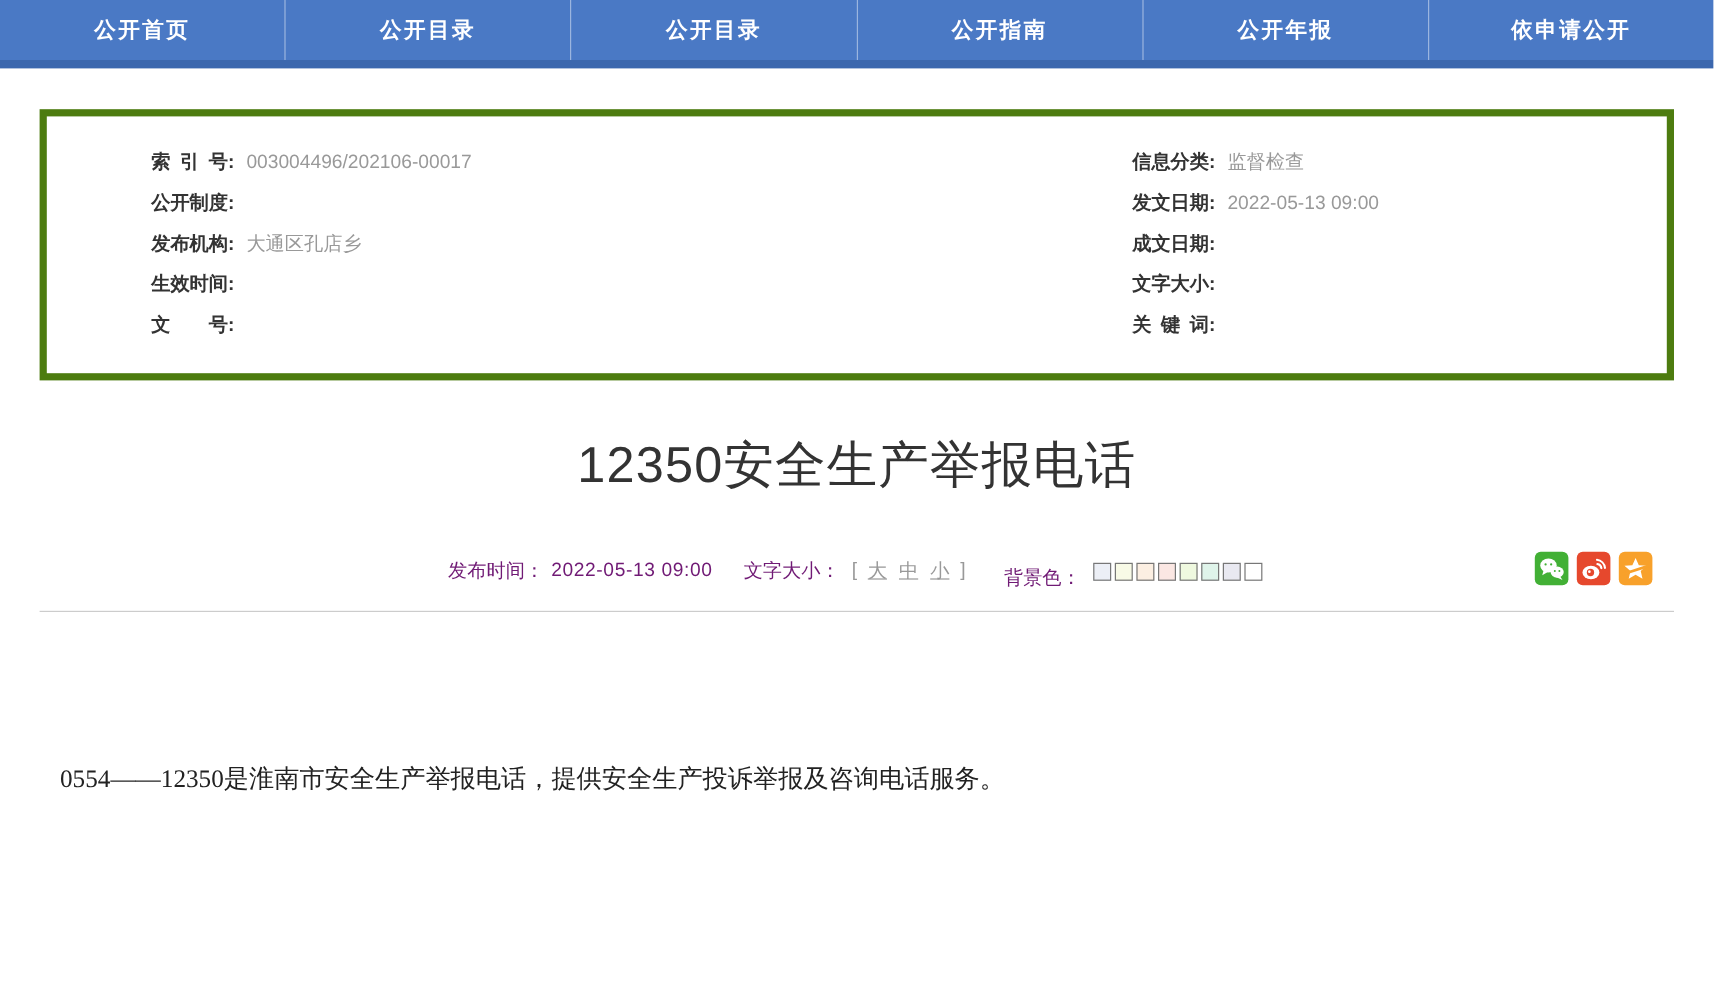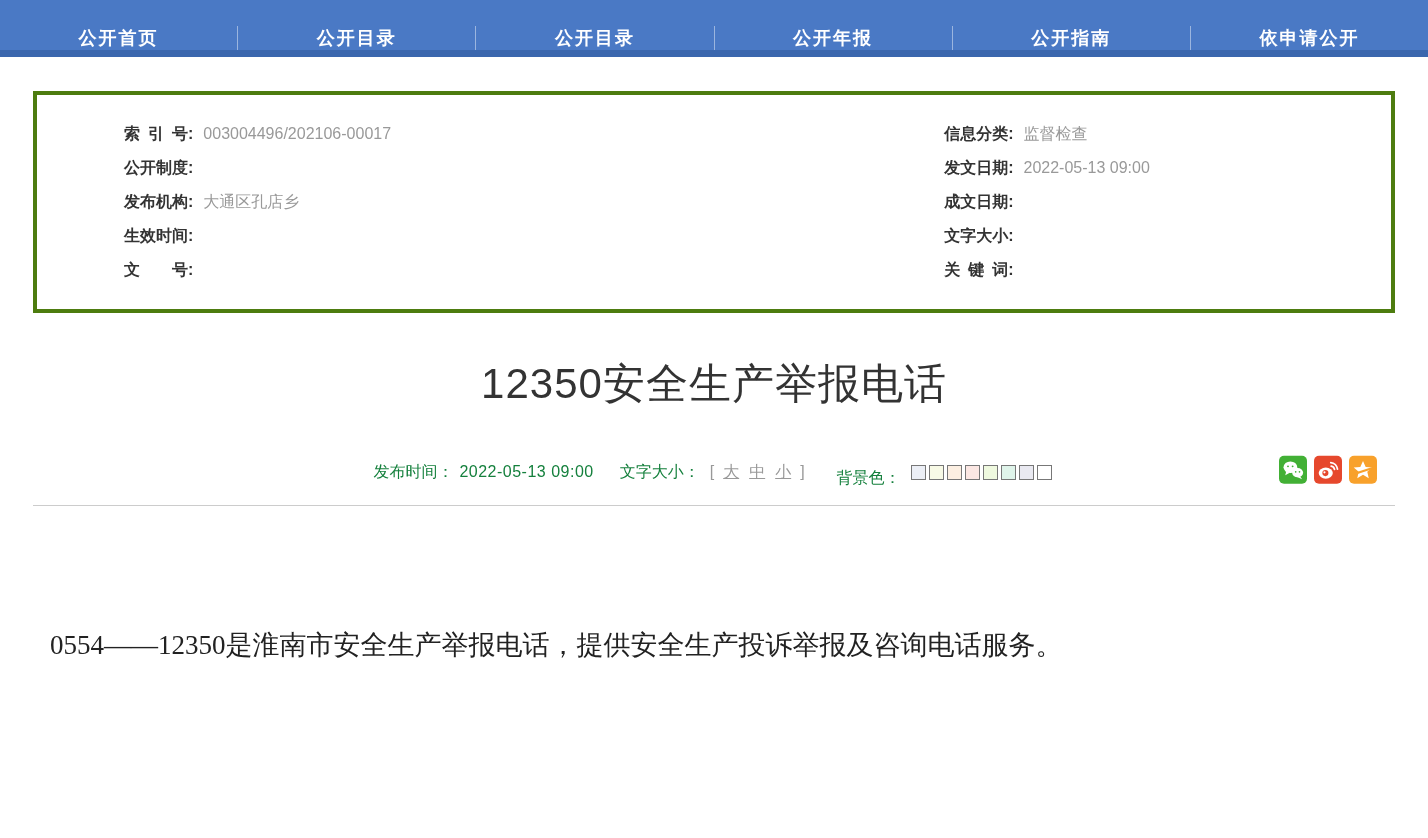--- a/index.html
+++ b/index.html
@@ -27,21 +27,21 @@
   }
   .nav-tab:last-child { border-right: none; }
   .nav-under { width: 100%; height: 7px; }
 
   
   .wrapper { margin: 0 33px; }
 
   
   .meta-box {
     margin-top: 34px;
-    border: 4px solid #4d7c0f;
+    border: 6px solid #4d7c0f;
     padding: 22px 0;
     display: flex;
     background: #ffffff;
   }
   .meta-col { display: flex; flex-direction: column; }
   .meta-col.left  { width: 67%; padding-left: 87px; }
   .meta-col.right { width: 33%; }
   .meta-row {
     height: 34px; line-height: 34px;
     font-size: 16px;
@@ -71,21 +71,21 @@
 
   
   .info-row {
     position: relative;
     margin-top: 44px;
     height: 32px;
     display: flex; align-items: center; justify-content: center;
     font-size: 16px; color: #999999;
   }
   .info-center { display: flex; align-items: center; }
-  .info-item { margin-right: 6px; color: #15803d; }
+  .info-item { margin-right: 6px; color: #701a75; }
   .publish-time { margin-right: 26px; letter-spacing: 0.5px; }
   .bracket { color: #999999; margin: 0 4px; }
   .fs-link {
     color: #999999; text-decoration: underline;
     margin: 0 5px; cursor: pointer;
   }
   .swatches { display: flex; align-items: center; margin-left: 4px; }
   .swatch {
     width: 15px; height: 15px;
     border: 1px solid #777777;
@@ -112,35 +112,35 @@
     margin-top: 17px;
     border: none;
     border-top: 1px solid #cccccc;
   }
 
   
   .article-body {
     margin-top: 118px;
     padding: 0 17px;
     font-family: "Liberation Serif", "DejaVu Serif", serif;
-    font-size: 27px;
+    font-size: 21px;
     color: #222222;
     line-height: 42px;
   }
 </style>
 </head>
 <body>
 
 <header>
-  <div class="nav-bar" style="background-color: rgb(74, 121, 197); align-items: flex-end;">
+  <div class="nav-bar" style="background-color: rgb(74, 121, 197);">
     <a class="nav-tab">公开首页</a>
     <a class="nav-tab">公开目录</a>
     <a class="nav-tab">公开目录</a>
+    <a class="nav-tab">公开指南</a>
     <a class="nav-tab">公开年报</a>
-    <a class="nav-tab">公开指南</a>
     <a class="nav-tab">依申请公开</a>
   </div>
   <div class="nav-under" style="background-color: rgb(59, 103, 174);"></div>
 </header>
 
 <div class="wrapper">
 
   <section class="meta-box">
     <div class="meta-col left">
       <div class="meta-row">

